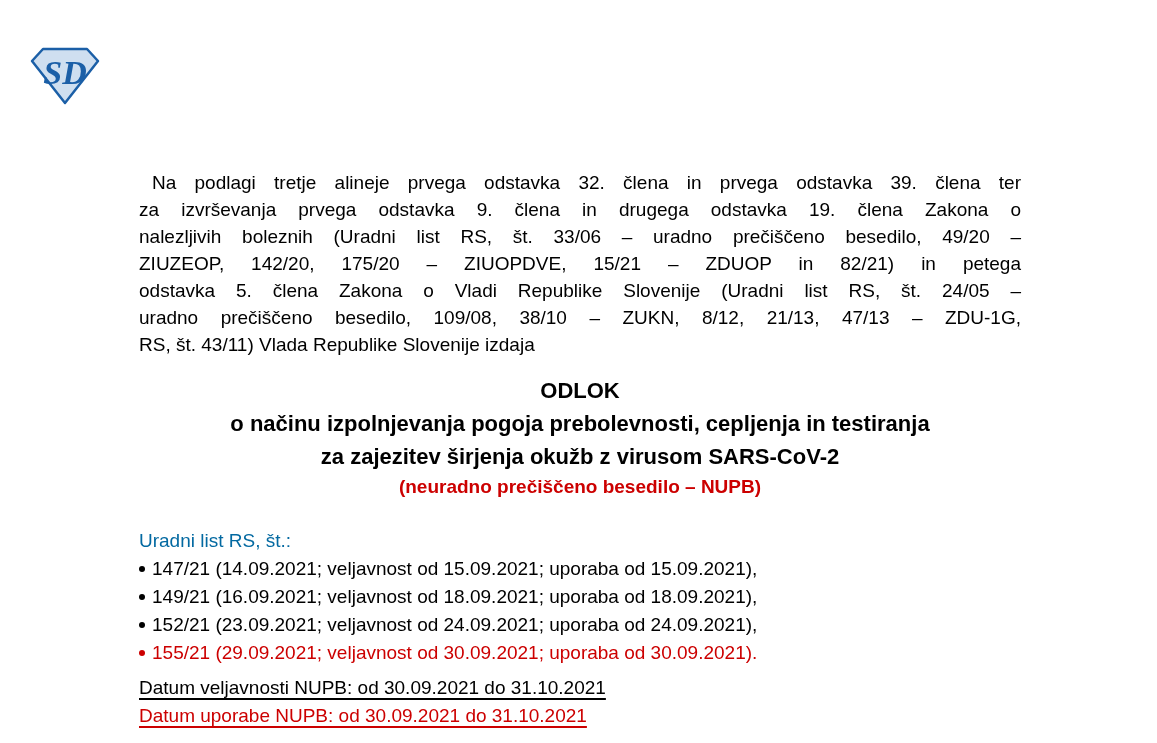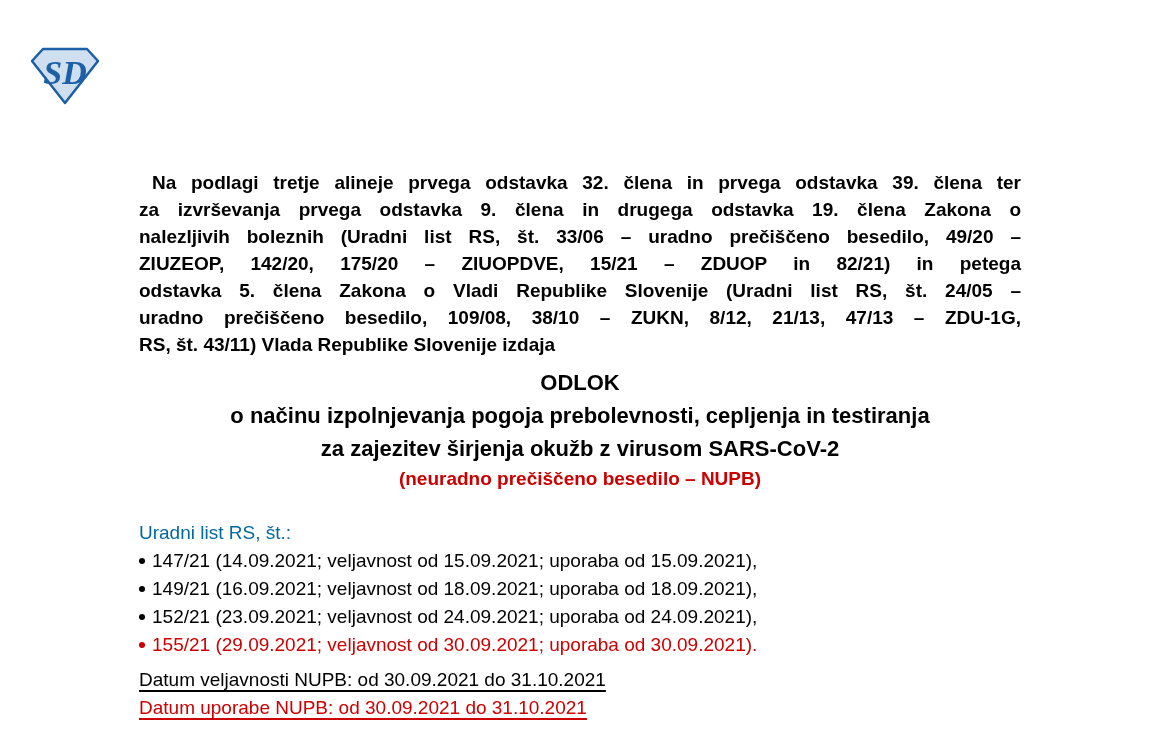--- a/index.html
+++ b/index.html
@@ -6,25 +6,25 @@
   .page{
     position:relative;
     width:1157px;height:743px;
     background:#ffffff;
     overflow:hidden;
     font-family:"Liberation Sans", sans-serif;
     color:#000000;
   }
   .logo{position:absolute;left:30px;top:46px;width:70px;height:60px;}
   .content{position:absolute;left:139px;top:169px;width:882px;}
-  .intro{font-size:19px;line-height:27px;color:#000;font-weight:bold;}
+  .intro{font-size:19px;line-height:27px;color:#000;}
   .intro .jline{text-align:justify;text-align-last:justify;white-space:normal;}
   .intro .firstline{text-indent:13px;}
   .intro .lastline{text-align:left;}
-  .title-block{margin-top:8px;text-align:center;}
+  .title-block{margin-top:16px;text-align:center;}
   .title-main{font-size:22px;font-weight:bold;line-height:33px;color:#000;}
   .title-sub{font-size:19px;font-weight:bold;line-height:28px;color:#cc0000;}
   .gazette{margin-top:26px;font-size:19px;line-height:28px;}
   .gazette-heading{color:#0369a1;}
   .gazette-item{color:#000;}
   .gazette-item .bullet{
     display:inline-block;width:6px;height:6px;border-radius:50%;
     background:currentColor;margin-right:7px;margin-bottom:3px;
   }
   .gazette-item.item-red{color:#cc0000;}

